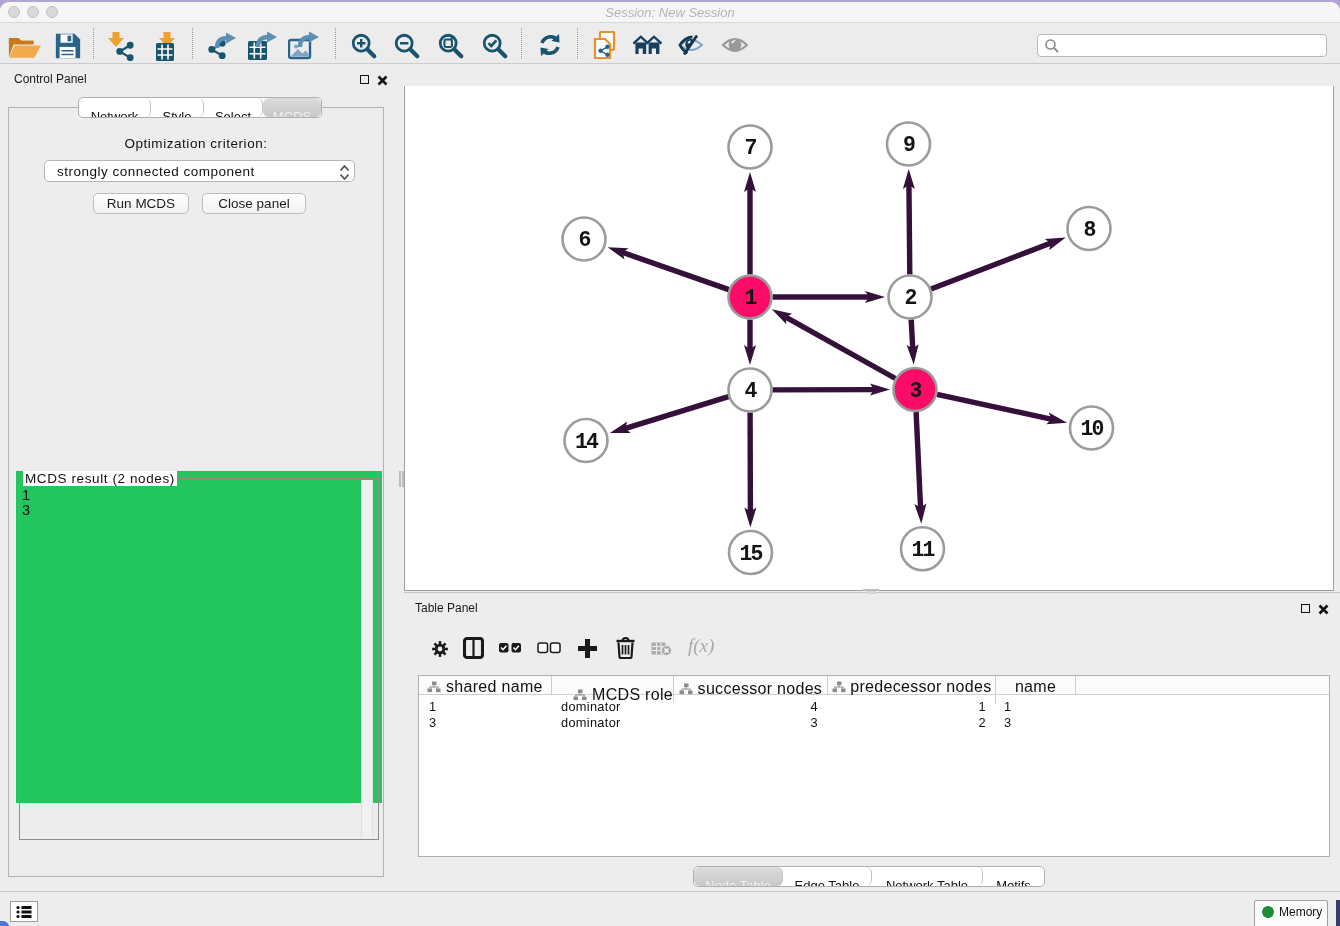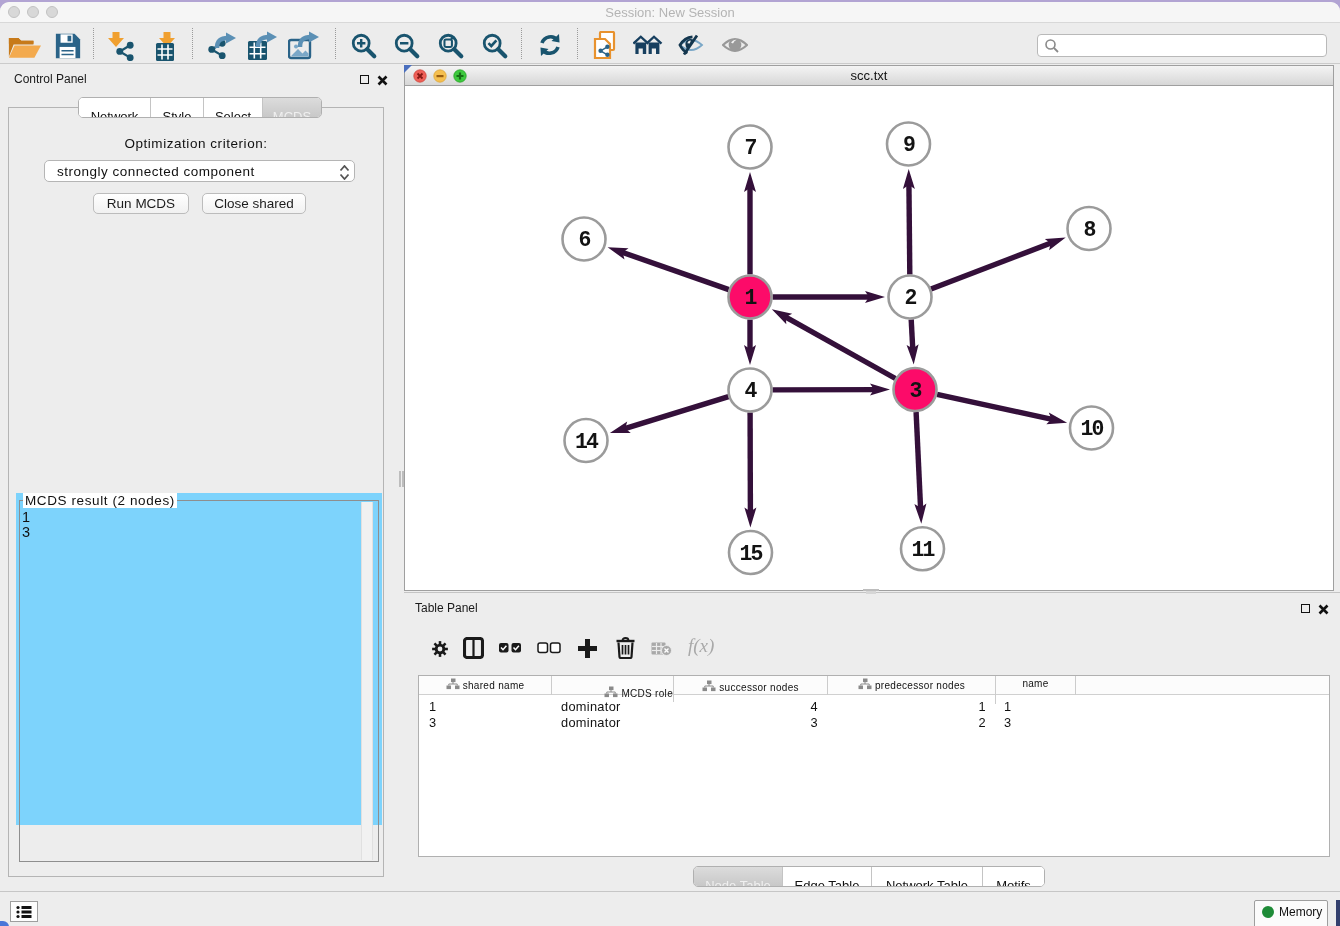--- a/index.html
+++ b/index.html
@@ -1,29 +1,29 @@
 <!DOCTYPE html>
 <html><head><meta charset="utf-8"><style>
 * { margin:0; padding:0; box-sizing:border-box; }
 html,body { width:1340px; height:926px; overflow:hidden; }
 body { font-family:"Liberation Sans", sans-serif; background:#b2a4d3; position:relative; }
 svg { font-family:"Liberation Sans", sans-serif; }
 .abs { position:absolute; }
 #win { position:absolute; left:0; top:2px; width:1340px; height:924px; background:#ededed; border-radius:9px 9px 0 0; overflow:hidden; }
 #titlebar { position:absolute; left:0; top:0; width:100%; height:20px; background:#f6f6f6; border-radius:9px 9px 0 0; }
 .tl { position:absolute; top:4px; width:12px; height:12px; border-radius:50%; background:#d8d8d8; border:1px solid #c2c2c2; }
-#titletext { position:absolute; top:3px; width:100%; text-align:center; font-size:13px; color:#b4b4b4; }
+#titletext { position:absolute; top:3px; width:100%; text-align:center; font-size:13px; color:#b4b4b4;font-style:italic; }
 #toolbar { position:absolute; left:0; top:20px; width:100%; height:42px; background:#ececec; border-top:1px solid #d8d8d8; border-bottom:1px solid #cbcbcb; }
 .vsep { position:absolute; top:5px; height:31px; width:0; border-left:1px dotted #9a9a9a; }
 #searchbox { position:absolute; left:1037px; top:11px; width:290px; height:23px; background:#fff; border:1px solid #b9b9b9; border-radius:4px; }
 #main { position:absolute; left:0; top:62px; width:1340px; height:827px; background:#ededed; }
 #statusbar { position:absolute; left:0; top:889px; width:1340px; height:35px; background:#ededed; border-top:1px solid #c6c6c6; }
 .paneltitle { font-size:12px; color:#1a1a1a; }
 .seg { position:absolute; display:flex; height:21px; border:1px solid #b0b0b0; border-radius:5px; overflow:hidden; background:#fff; font-size:13px; }
-.seg > div { display:flex; align-items:center; justify-content:center; border-right:1px solid #c4c4c4; color:#111; background:#fff; padding-top:17px; }
+.seg > div { display:flex; align-items:center; justify-content:center; border-right:1px solid #c4c4c4; color:#111; background:#fff; padding-top:17px;border-radius:6px; }
 .seg > div:last-child { border-right:none; }
 .seg .sel { background:linear-gradient(#dcdcdc,#c8c8c8); color:#f0f0f0; }
 .btn { position:absolute; background:linear-gradient(#ffffff,#f1f1f1); border:1px solid #bcbcbc; border-radius:5px; font-size:13.5px; color:#1c1c1c; text-align:center; }
 </style></head><body>
 <div id="win">
   <div id="titlebar">
     <div class="tl" style="left:8px"></div>
     <div class="tl" style="left:27px"></div>
     <div class="tl" style="left:46px"></div>
     <div id="titletext">Session: New Session</div>
@@ -174,44 +174,30 @@
         <div class="sel" style="width:58px">MCDS</div>
       </div>
       <div class="abs" style="left:44px;top:96px;width:311px;height:22px;background:#fff;border:1px solid #b5b5b5;border-radius:5px">
         <div class="abs" style="left:12px;top:3px;font-size:13.5px;letter-spacing:0.5px;color:#111">strongly connected component</div>
         <svg class="abs" style="left:294px;top:3.5px" width="11" height="15" viewBox="0 0 11 15">
             <path d="M1.5 5.5 L5.5 1 L9.5 5.5 M1.5 9.5 L5.5 14 L9.5 9.5" fill="none" stroke="#555" stroke-width="1.8"></path>
           </svg>
       </div>
       <div class="abs" style="left:0;top:72px;width:392px;height:18px;font-size:13.5px;letter-spacing:0.55px;text-align:center;color:#111">Optimization criterion:</div>
       <div class="btn" style="left:93px;top:129px;width:96px;height:21px;padding-top:2px">Run MCDS</div>
-      <div class="btn" style="left:202px;top:129px;width:104px;height:21px;padding-top:2px">Close shared</div>
-      <div class="abs" style="left:16px;top:429px;width:366px;height:332px;background:#7dd3fc">
+      <div class="btn" style="left:202px;top:129px;width:104px;height:21px;padding-top:2px">Close panel</div>
+      <div class="abs" style="left:16px;top:407px;width:366px;height:332px;background:#22c55e">
         <div class="abs" style="left:3px;top:7px;width:360px;height:362px;border:1px solid #8e8e8e"></div>
         <div class="abs" style="left:7px;top:0;background:#fff;padding:0 2px;font-size:13.5px;letter-spacing:0.6px;color:#111">MCDS result (2 nodes)</div>
         <div class="abs" style="left:345px;top:9px;width:12px;height:358px;background:#f1f1f1;border-left:1px solid #e0e0e0;border-right:1px solid #e0e0e0"></div>
         <div class="abs" style="left:6px;top:16.5px;font-size:14.5px;color:#111;line-height:15.7px">1<br>3</div>
       </div>
     </div>
 
     <div class="abs" style="left:404px;top:1px;width:930px;height:526px">
-      <div class="abs" style="left:0;top:0;width:930px;height:21px;background:linear-gradient(#f4f4f4,#d7d7d7);border:1px solid #9f9f9f">
-        <svg class="abs" style="left:-1px;top:-1px" width="8" height="8" viewBox="0 0 8 8">
-            <path d="M0 0 L8 0 L0 8 z" fill="#4a6fbe"></path>
-          </svg>
-        <svg class="abs" style="left:8px;top:3px" width="58" height="14" viewBox="0 0 58 14">
-          <circle cx="7" cy="7" r="6.2" fill="#ee5f57" stroke="#ce4a40" stroke-width="0.8"></circle>
-          <path d="M4.5 4.5 L9.5 9.5 M9.5 4.5 L4.5 9.5" stroke="#841713" stroke-width="1.8"></path>
-          <circle cx="27" cy="7" r="6.2" fill="#f5bf4f" stroke="#dda83c" stroke-width="0.8"></circle>
-          <rect x="23.5" y="6" width="7" height="2.2" fill="#985d10"></rect>
-          <circle cx="47" cy="7" r="6.2" fill="#3dc93e" stroke="#2aa32a" stroke-width="0.8"></circle>
-          <path d="M47 3.5 v7 M43.5 7 h7" stroke="#156e15" stroke-width="2.2"></path>
-        </svg>
-        <div class="abs" style="left:0;top:2px;width:100%;text-align:center;font-size:13px;color:#111">scc.txt</div>
-      </div>
       <div class="abs" style="left:0;top:21px;width:930px;height:505px;background:#fff;border:1px solid #9f9f9f;border-top:none"></div>
       <div class="abs" style="left:1px;top:22px;width:928px;height:503px;overflow:hidden">
           <svg width="928" height="504" style="position:absolute;left:0;top:0">
             <line x1="345.0" y1="187.5" x2="345.0" y2="98.0" stroke="#34103a" stroke-width="5.4"></line>
             <polygon points="345.0,85.0 351.0,105.0 345.0,101.0 339.0,105.0" fill="#34103a"></polygon>
             <line x1="323.8" y1="202.6" x2="214.9" y2="164.5" stroke="#34103a" stroke-width="5.4"></line>
             <polygon points="202.6,160.2 223.5,161.2 217.7,165.5 219.5,172.5" fill="#34103a"></polygon>
             <line x1="367.5" y1="210.0" x2="467.0" y2="210.0" stroke="#34103a" stroke-width="5.4"></line>
             <polygon points="480.0,210.0 460.0,216.0 464.0,210.0 460.0,204.0" fill="#34103a"></polygon>
             <line x1="345.0" y1="232.5" x2="345.0" y2="265.0" stroke="#34103a" stroke-width="5.4"></line>
@@ -313,21 +299,21 @@
 <rect x="0.5" y="0.5" width="14" height="12" rx="1" fill="#a9a9a9"></rect>
 <line x1="1" y1="4.5" x2="14" y2="4.5" stroke="#ececec" stroke-width="1.2"></line>
           <line x1="1" y1="8.5" x2="14" y2="8.5" stroke="#ececec" stroke-width="1.2"></line>
 <line x1="5.5" y1="1" x2="5.5" y2="12" stroke="#ececec" stroke-width="1.2"></line>
           <line x1="10" y1="1" x2="10" y2="12" stroke="#ececec" stroke-width="1.2"></line>
 <circle cx="15.5" cy="8.5" r="5" fill="#a9a9a9" stroke="#ececec" stroke-width="1"></circle>
 <path d="M13.5 6.5 l4 4 M17.5 6.5 l-4 4" stroke="#fff" stroke-width="1.4"></path>
         </svg>
         <div class="abs" style="left:284px;top:42px;font-family:'Liberation Serif',serif;font-style:italic;font-size:19px;color:#a9a9a9">f(x)</div>
       <div class="abs" style="left:14px;top:82px;width:912px;height:182px;background:#fff;border:1px solid #b0b0b0">
-        <div class="abs" style="left:0;top:0;width:910px;height:19px;background:#fcfcfc;border-bottom:1px solid #d0d0d0;font-size:10px;letter-spacing:0.3px;color:#111">
+        <div class="abs" style="left:0;top:0;width:910px;height:19px;background:#fcfcfc;border-bottom:1px solid #d0d0d0;font-size:16px;letter-spacing:0.3px;color:#111">
             <div class="abs" style="left:0px;top:0;width:133px;height:19px;border-right:1px solid #ccc;text-align:center;padding-top:2px"><svg width="14" height="12" viewBox="0 0 14 12" style="vertical-align:-1px">
                 <rect x="5" y="0.5" width="4.5" height="3.6" fill="#8a8a8a"></rect>
                 <rect x="0.5" y="7.5" width="4.5" height="3.6" fill="#8a8a8a"></rect>
                 <rect x="9" y="7.5" width="4.5" height="3.6" fill="#8a8a8a"></rect>
                 <path d="M7 4 v2 M2.8 7.5 v-1.5 h8.4 v1.5" fill="none" stroke="#8a8a8a" stroke-width="1"></path>
               </svg> shared name</div>
             <div class="abs" style="left:133px;top:0;width:122px;height:26px;border-right:1px solid #ccc;text-align:right;padding-top:10px"><svg width="14" height="12" viewBox="0 0 14 12" style="vertical-align:-1px">
                 <rect x="5" y="0.5" width="4.5" height="3.6" fill="#8a8a8a"></rect>
                 <rect x="0.5" y="7.5" width="4.5" height="3.6" fill="#8a8a8a"></rect>
                 <rect x="9" y="7.5" width="4.5" height="3.6" fill="#8a8a8a"></rect>

